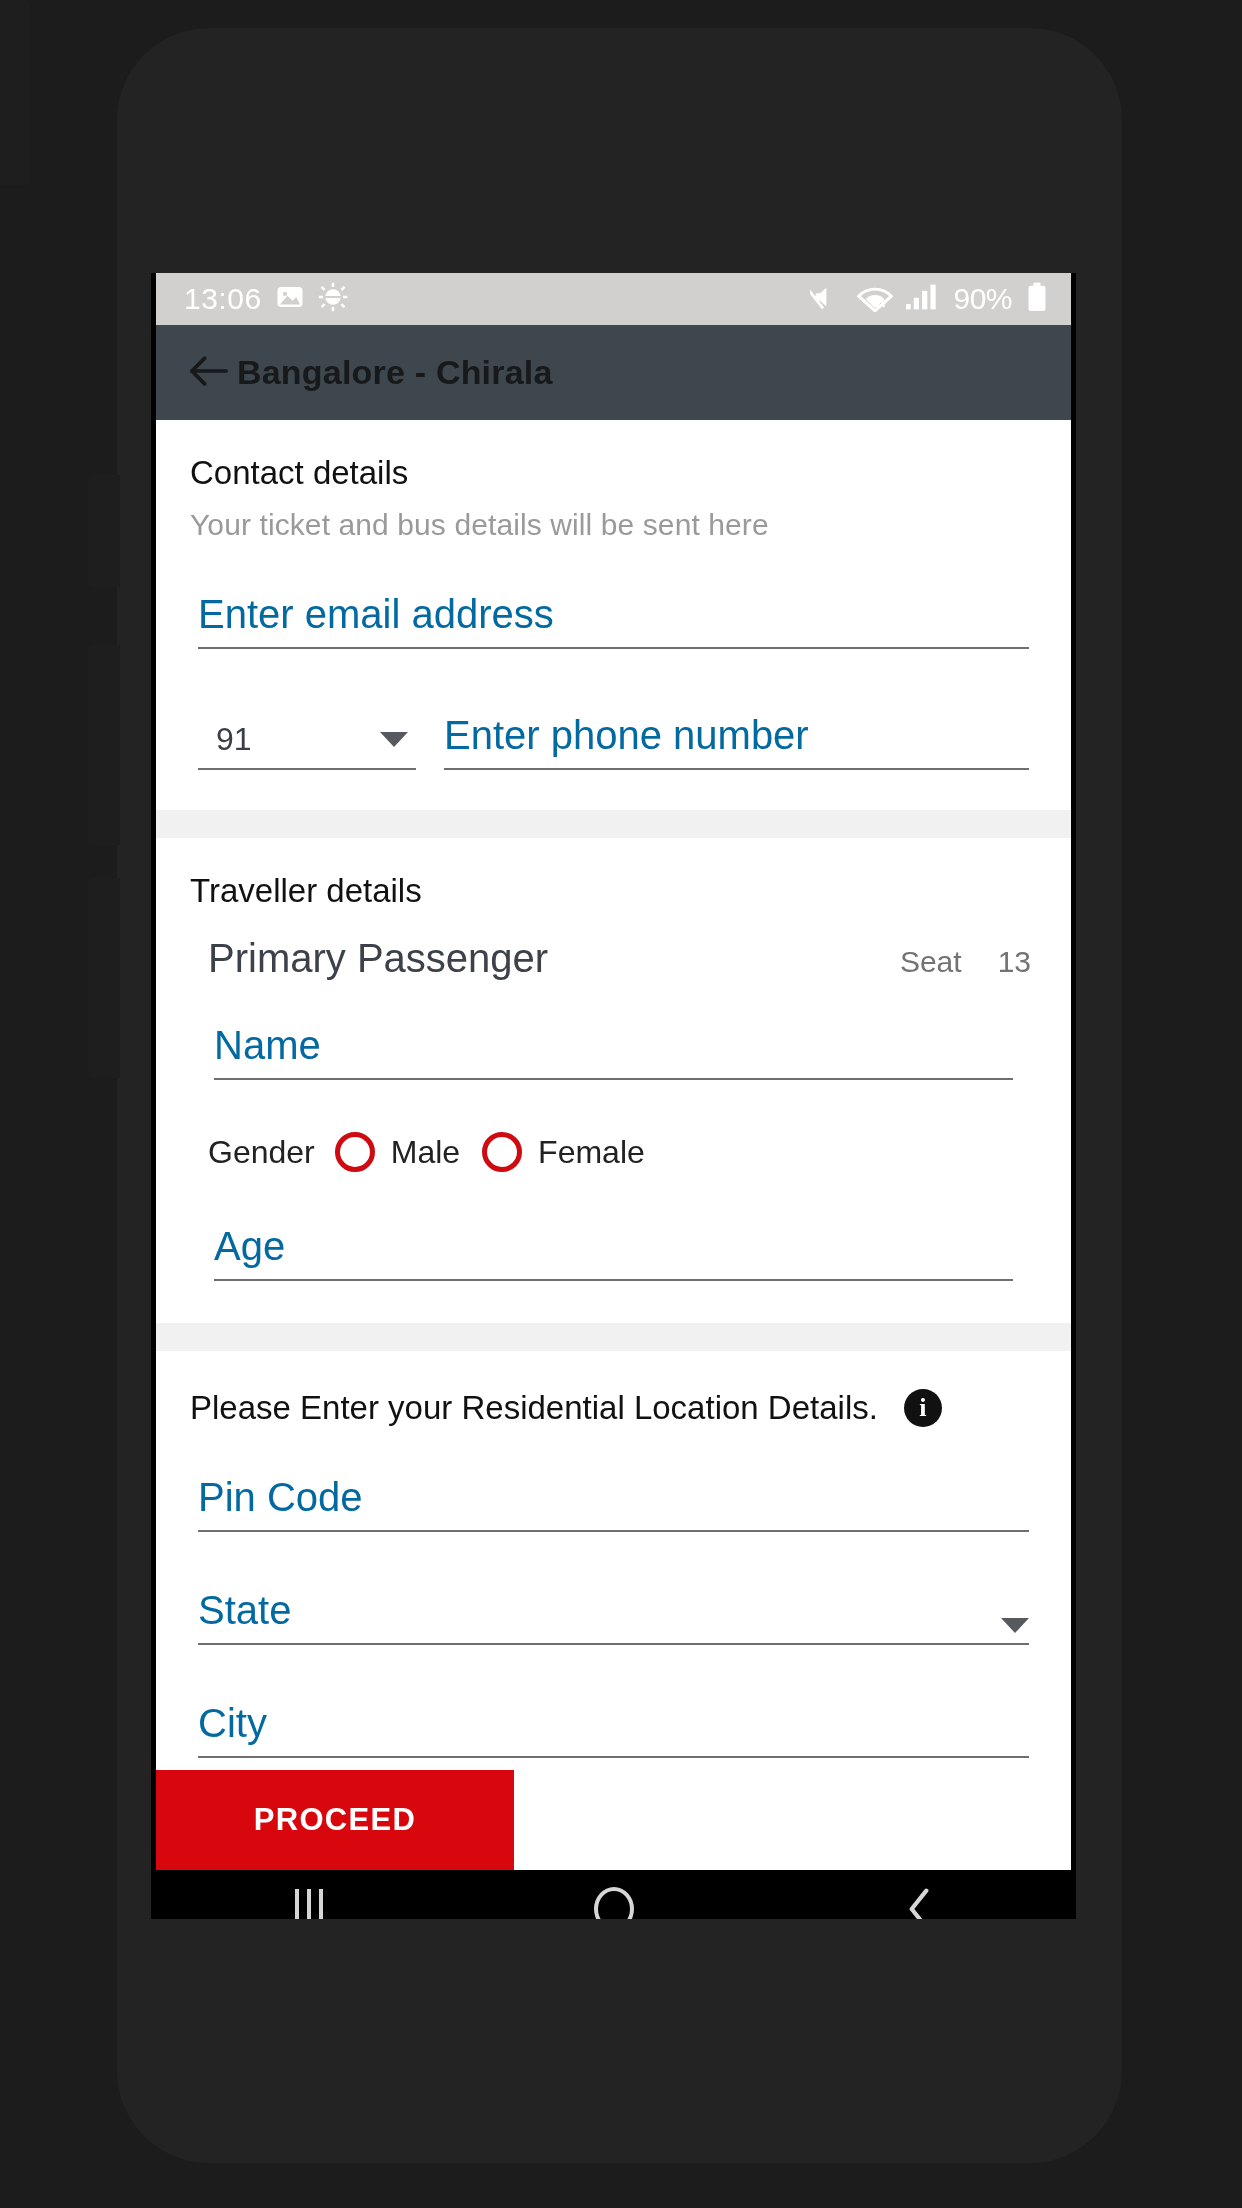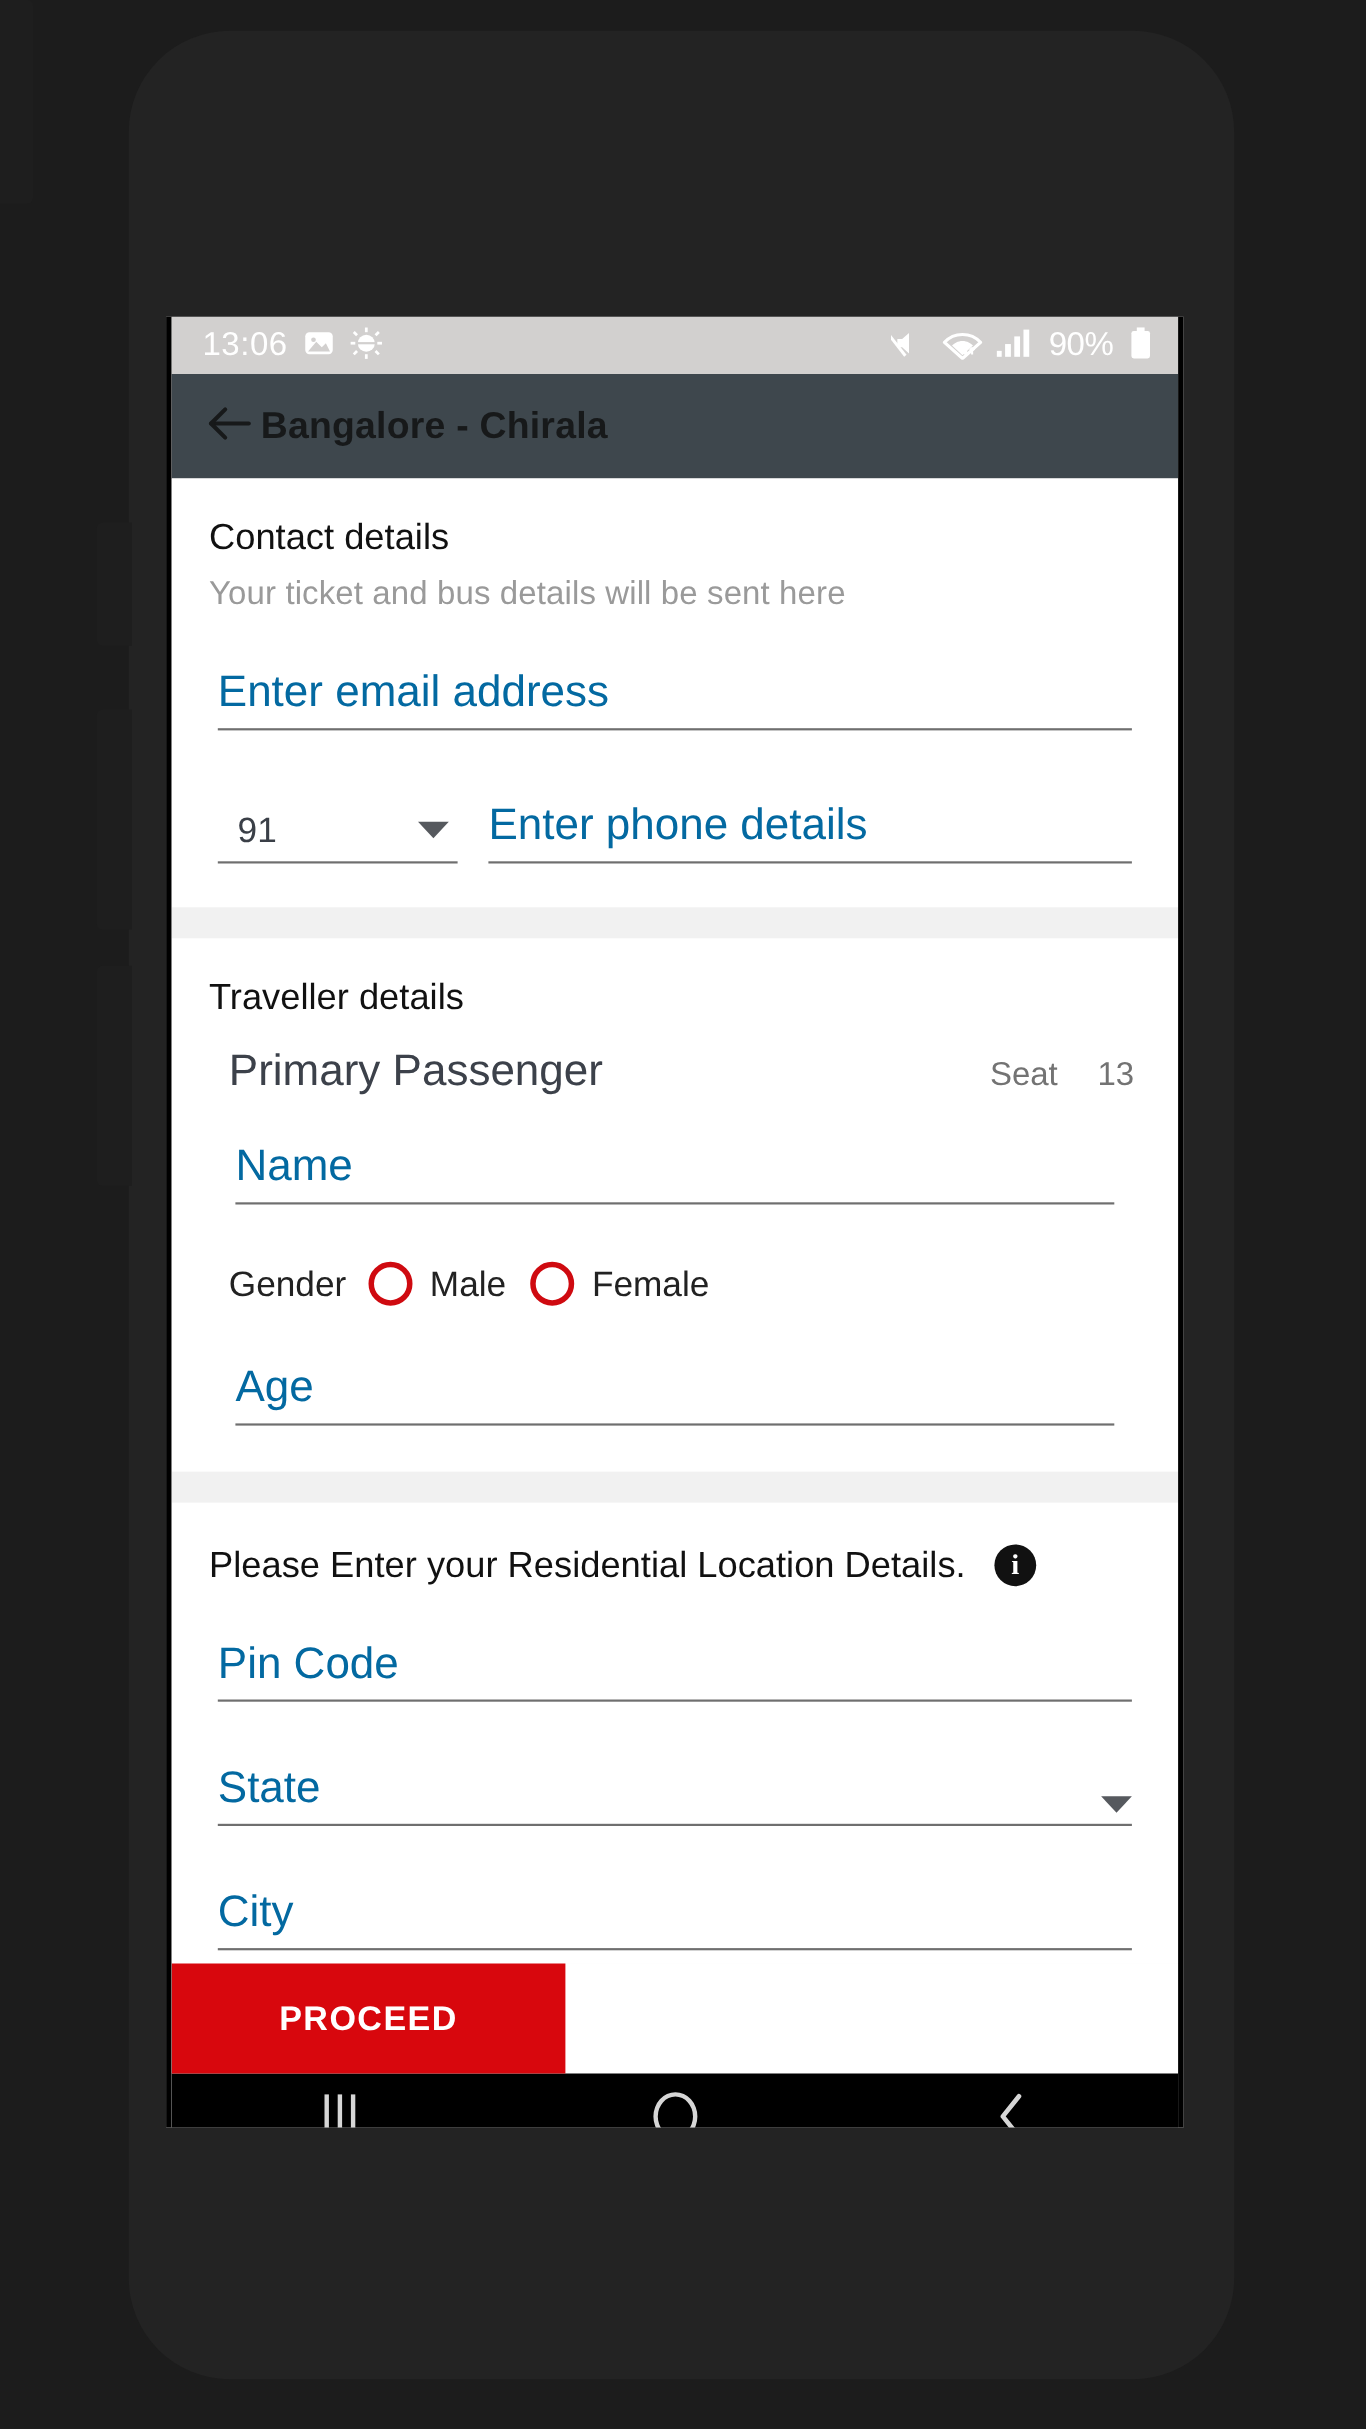--- a/index.html
+++ b/index.html
@@ -39,21 +39,21 @@
   #btn-bixby  { left: 88px;  top: 475px;  width: 32px; height: 112px; }
   #btn-vol-up { left: 88px;  top: 645px;  width: 32px; height: 200px; }
   #btn-vol-dn { left: 88px;  top: 878px;  width: 32px; height: 200px; }
   #btn-power  { left: 1120px; top: 672px; width: 30px; height: 185px;
                 border-radius: 0 5px 5px 0; background: #1e1e1e; }
 
   
   #screen {
     position: absolute;
     left: 151px;
-    top: 288px;
+    top: 273px;
     width: 925px;
     height: 1646px;
     background: #ffffff;
     overflow: hidden;
     border-left: 5px solid #000;
     border-right: 5px solid #000;
   }
 
   
   #status-bar {
@@ -370,21 +370,21 @@
         <div class="field" id="email-field">
           <span class="field-ph">Enter email address</span>
         </div>
 
         <div id="phone-row">
           <div class="field" id="cc-select">
             <span class="field-val">91</span>
             <span class="caret"></span>
           </div>
           <div id="phone-field">
-            <span class="field-ph">Enter phone details</span>
+            <span class="field-ph">Enter phone number</span>
           </div>
         </div>
       </div>
 
       <div class="gap"></div>
 
       <div class="card" style="padding-bottom:42px;">
         <div class="sec-title">Traveller details</div>
 
         <div id="passenger-row">

